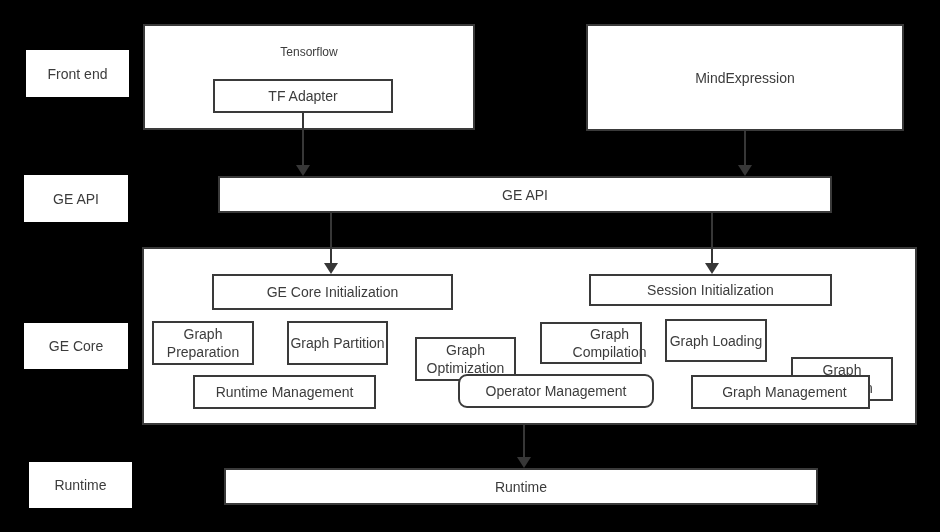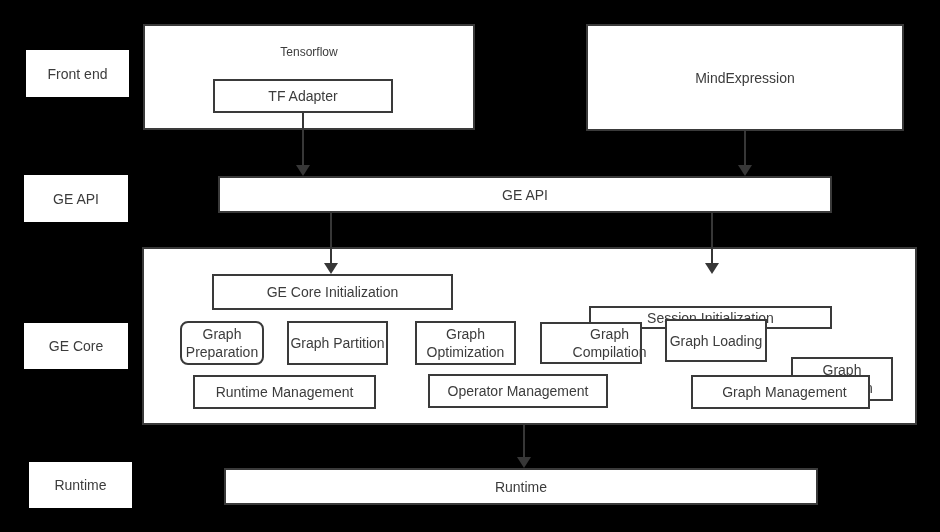--- a/index.html
+++ b/index.html
@@ -82,31 +82,31 @@
     <div class="panel" style="left:68px; top:53px; width:180px; height:34px;">TF Adapter</div>
   </div>
 
   <div class="panel" style="left:586px; top:24px; width:318px; height:107px;">MindExpression</div>
 
   <div class="panel" style="left:218px; top:176px; width:614px; height:37px;">GE API</div>
 
   <div class="panel no-center" style="left:142px; top:247px; width:775px; height:178px;">
 
     <div class="panel" style="left:68px; top:25px; width:241px; height:36px;">GE Core Initialization</div>
-    <div class="panel" style="left:445px; top:25px; width:243px; height:23px;margin-top:32px;">Session Initialization</div>
+    <div class="panel" style="left:445px; top:25px; width:243px; height:32px;">Session Initialization</div>
 
-    <div class="panel" style="left:36px; top:72px; width:84px; height:44px;border-radius:8px;">Graph Preparation</div>
+    <div class="panel" style="left:8px; top:72px; width:102px; height:44px;">Graph Preparation</div>
     <div class="panel" style="left:143px; top:72px; width:101px; height:44px;">Graph Partition</div>
-    <div class="panel" style="left:271px; top:72px; width:101px; height:44px;">Graph Optimization</div>
+    <div class="panel" style="left:271px; top:88px; width:101px; height:44px;">Graph Optimization</div>
     <div class="panel" style="left:396px; top:73px; width:102px; height:42px;padding-left:37px;">Graph Compilation</div>
     <div class="panel" style="left:521px; top:70px; width:102px; height:43px;">Graph Loading</div>
     <div class="panel" style="left:647px; top:68px; width:102px; height:44px;margin-top:40px;">Graph Execution</div>
 
     <div class="panel" style="left:49px; top:126px; width:183px; height:34px;">Runtime Management</div>
-    <div class="panel" style="left:284px; top:125px; width:180px; height:34px;">Operator Management</div>
+    <div class="panel" style="left:314px; top:125px; width:196px; height:34px;border-radius:9px;">Operator Management</div>
     <div class="panel" style="left:547px; top:126px; width:179px; height:34px;padding-left:8px;">Graph Management</div>
   </div>
 
   <div class="panel" style="left:224px; top:468px; width:594px; height:37px;">Runtime</div>
 
   <div class="arrow" style="left:296px; top:113px; height:63px;">
     <div class="shaft"></div>
     <div class="head"></div>
   </div>
   <div class="arrow" style="left:738px; top:131px; height:45px;">

